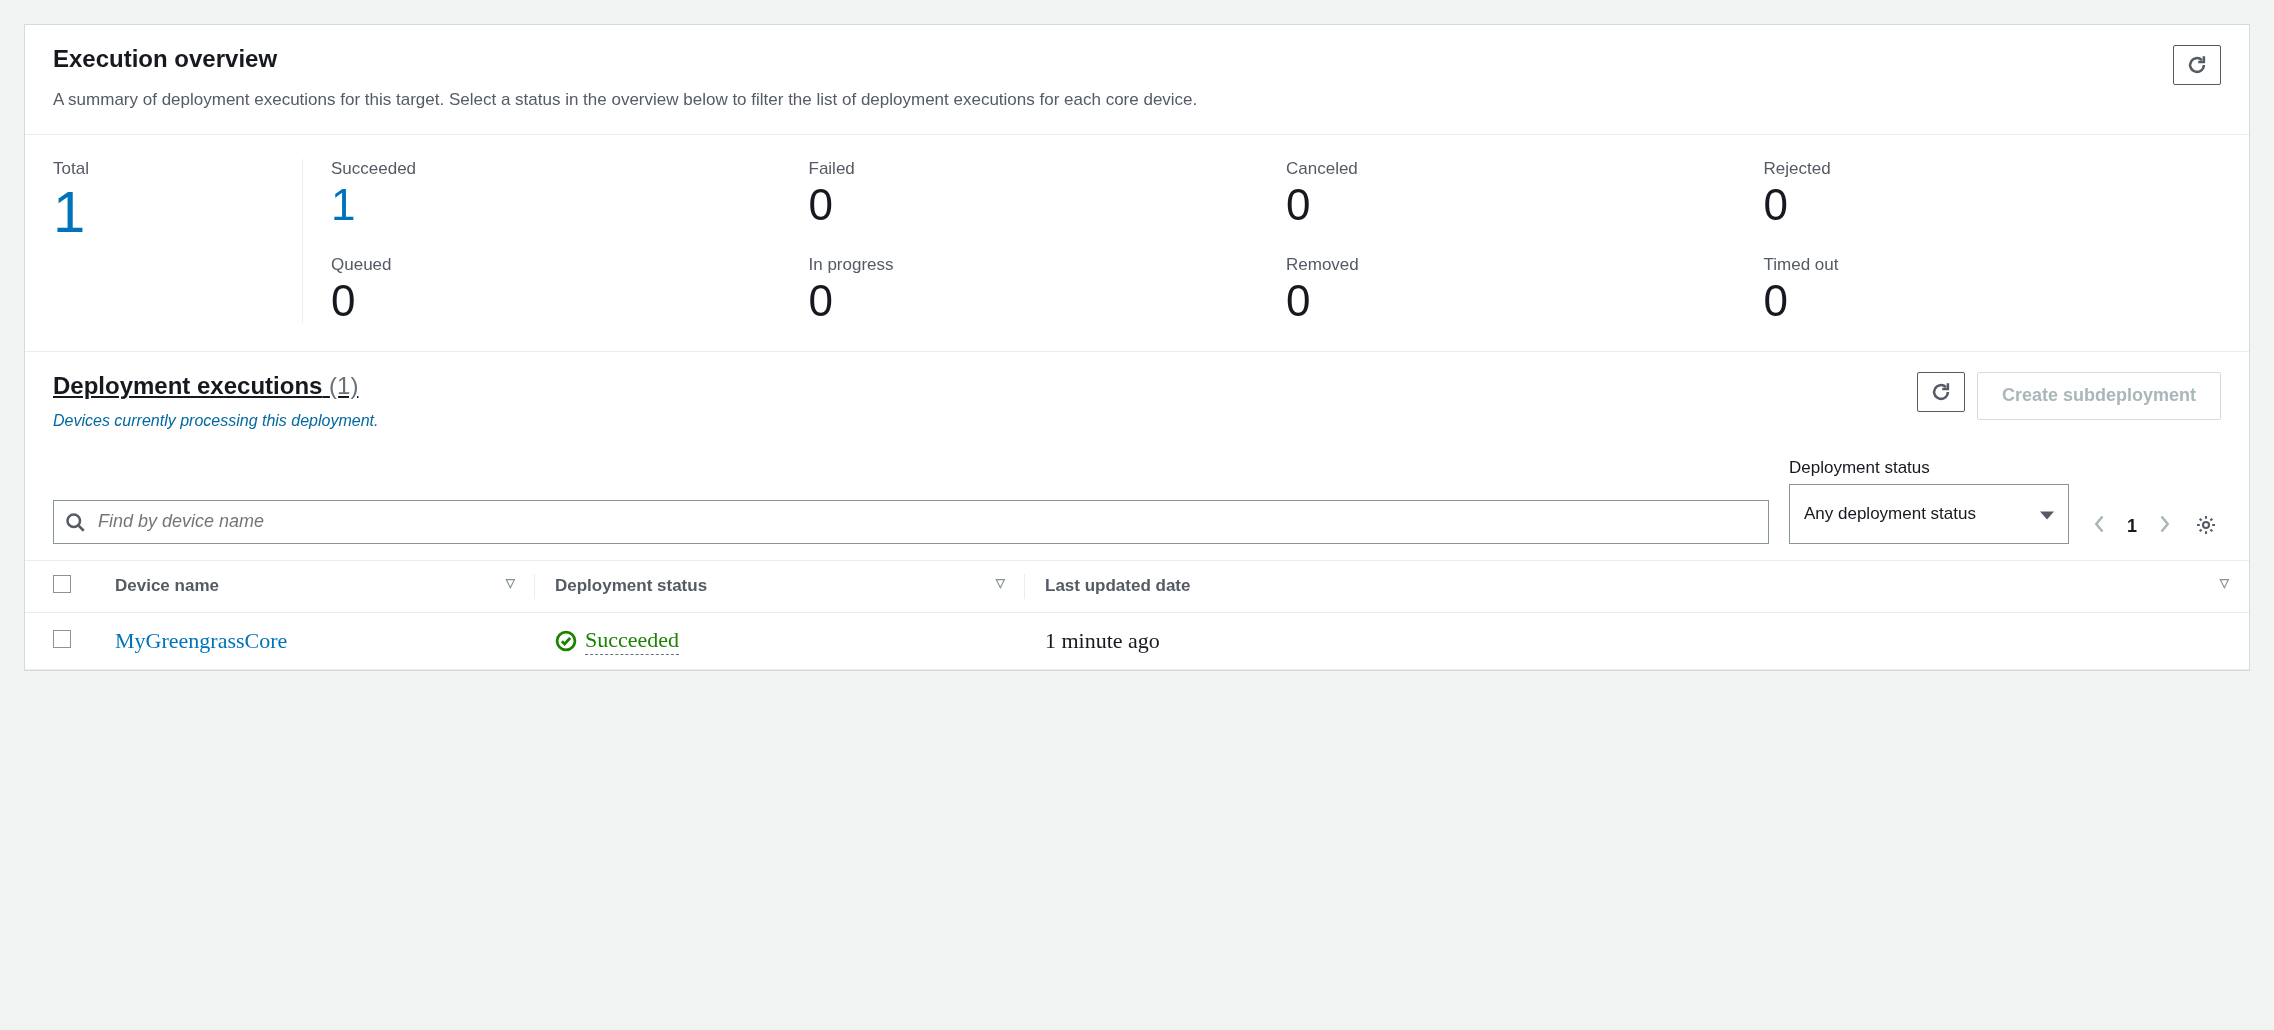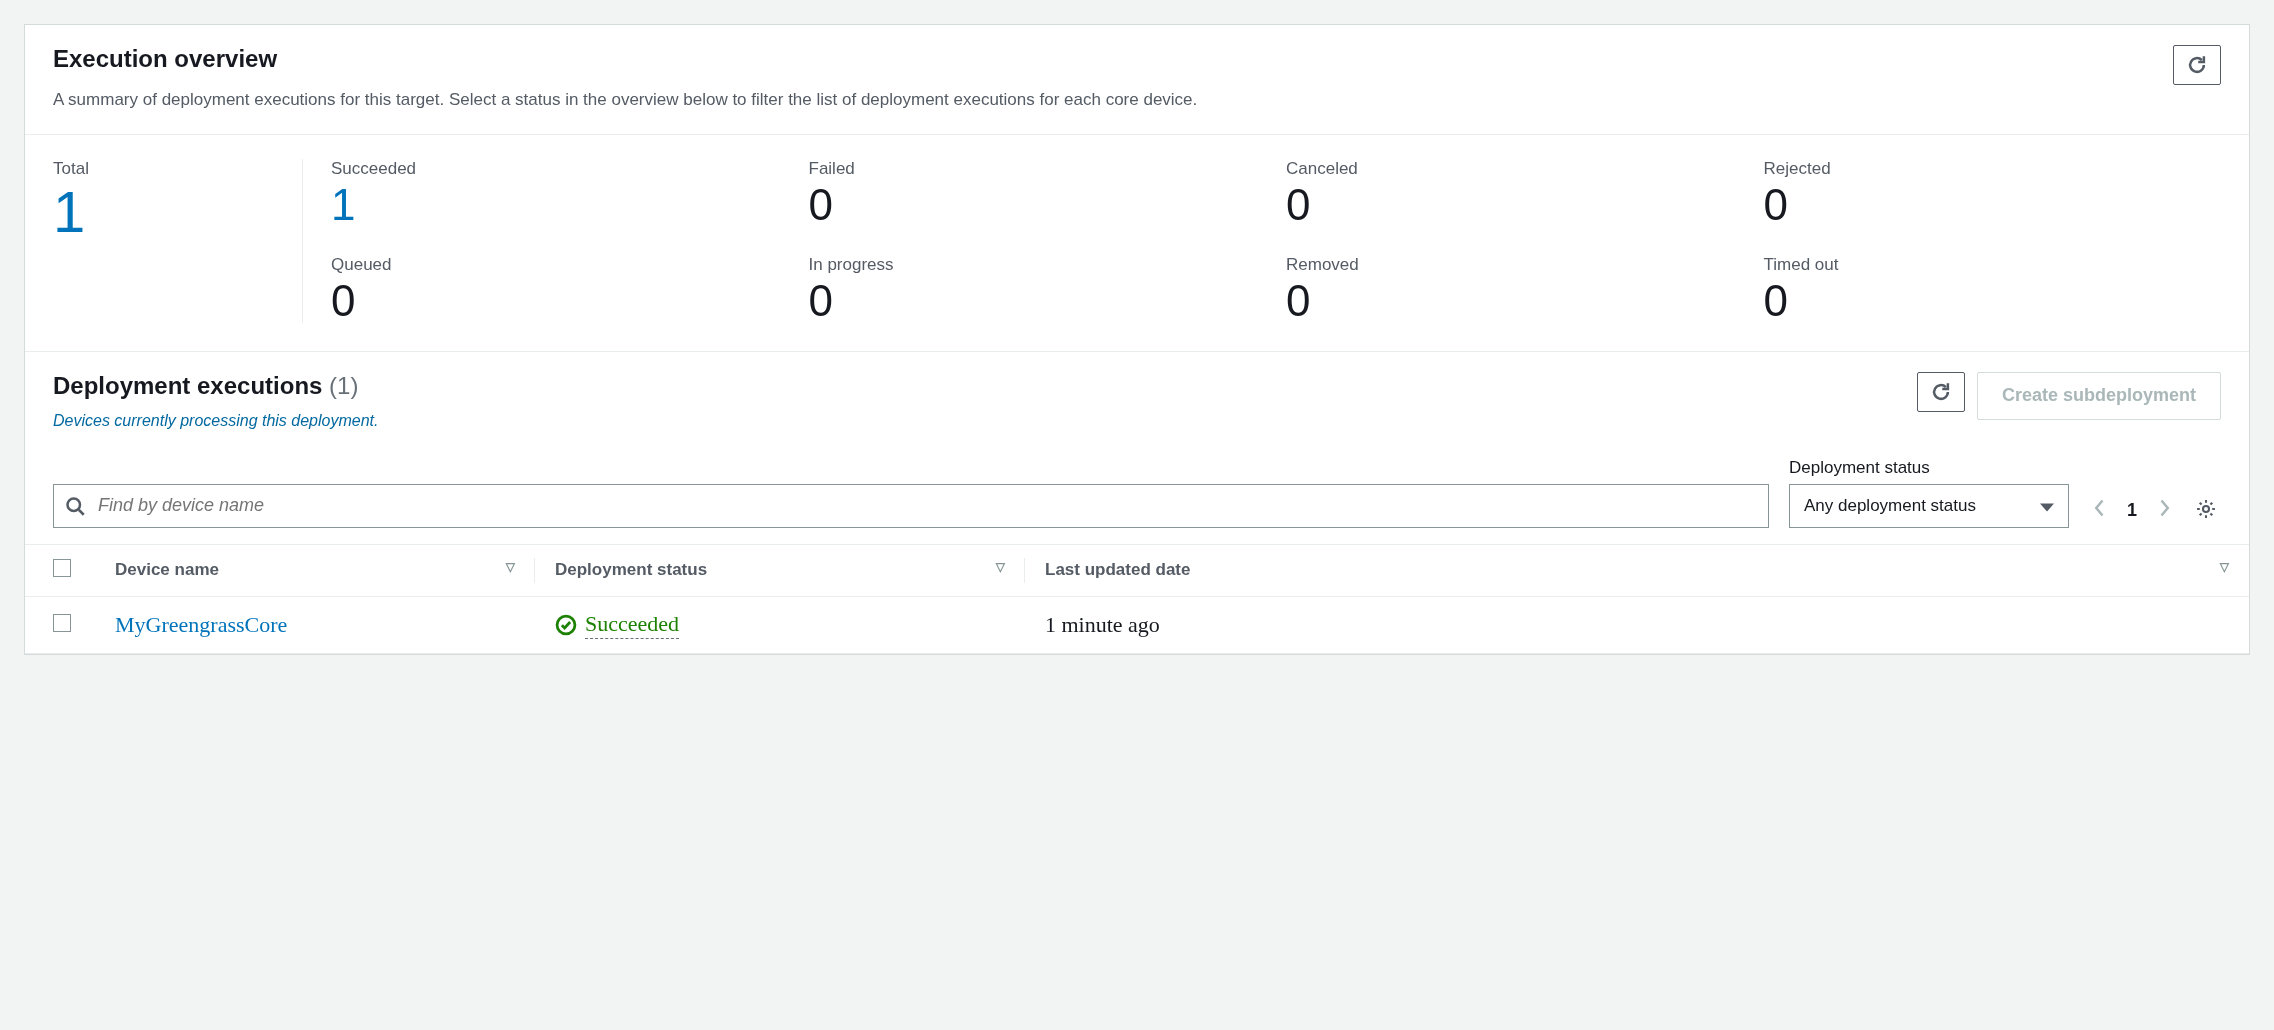--- a/index.html
+++ b/index.html
@@ -90,20 +90,21 @@
     }
     .exec-header {
       display: flex;
       justify-content: space-between;
       align-items: flex-start;
       margin-bottom: 28px;
     }
     .exec-title {
       font-size: 24px;
       font-weight: 700;
+      text-decoration: underline;
     }
     .exec-count { color: #687078; font-weight: 400; }
     .exec-sub { font-size: 16px; color: #0369a1; margin-top: 12px; font-style: italic; }
     .exec-actions { display: flex; gap: 12px; }
     .filter-row {
       display: flex;
       align-items: flex-end;
       gap: 20px;
       margin-bottom: 16px;
     }
@@ -125,21 +126,21 @@
       position: absolute;
       left: 12px;
       top: 50%;
       transform: translateY(-50%);
       width: 20px; height: 20px;
     }
     .status-filter { }
     .status-filter-label { font-size: 17px; color: #16191f; margin-bottom: 6px; }
     .status-select {
       width: 280px;
-      height: 44px;
+      height: 60px;
       border: 1px solid #879596;
       padding: 0 40px 0 14px;
       font-size: 17px;
       background: #fff;
       position: relative;
       display: flex;
       align-items: center;
       cursor: pointer;
     }
     .status-select::after {

